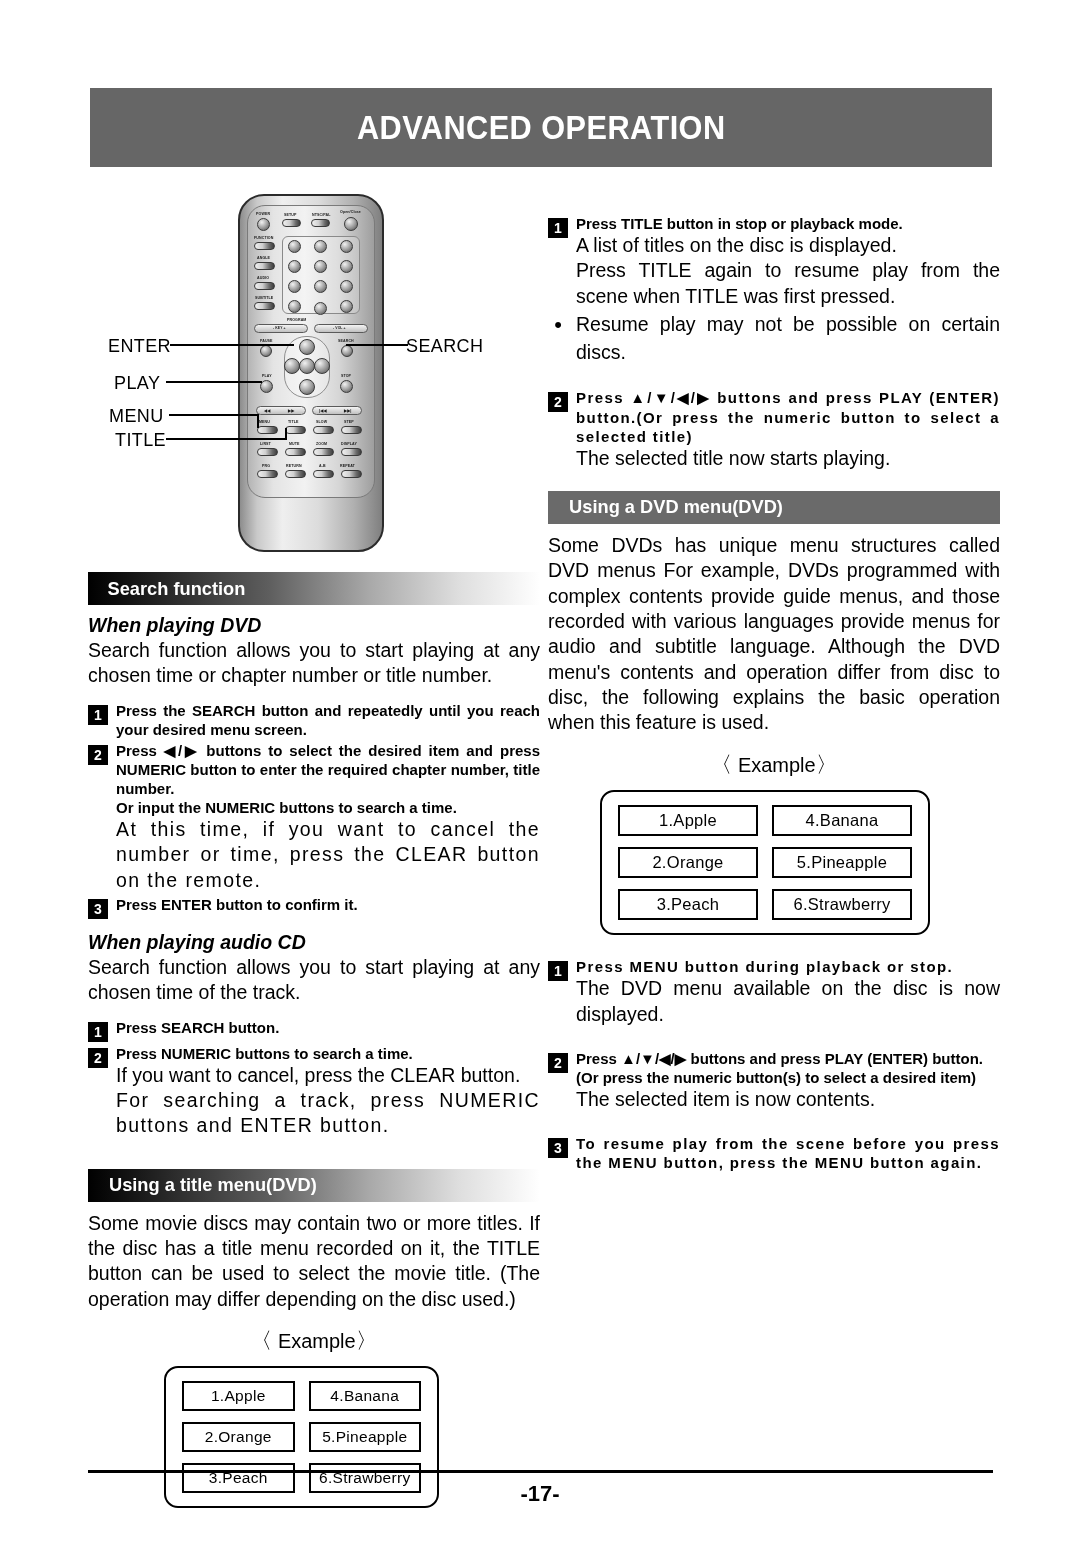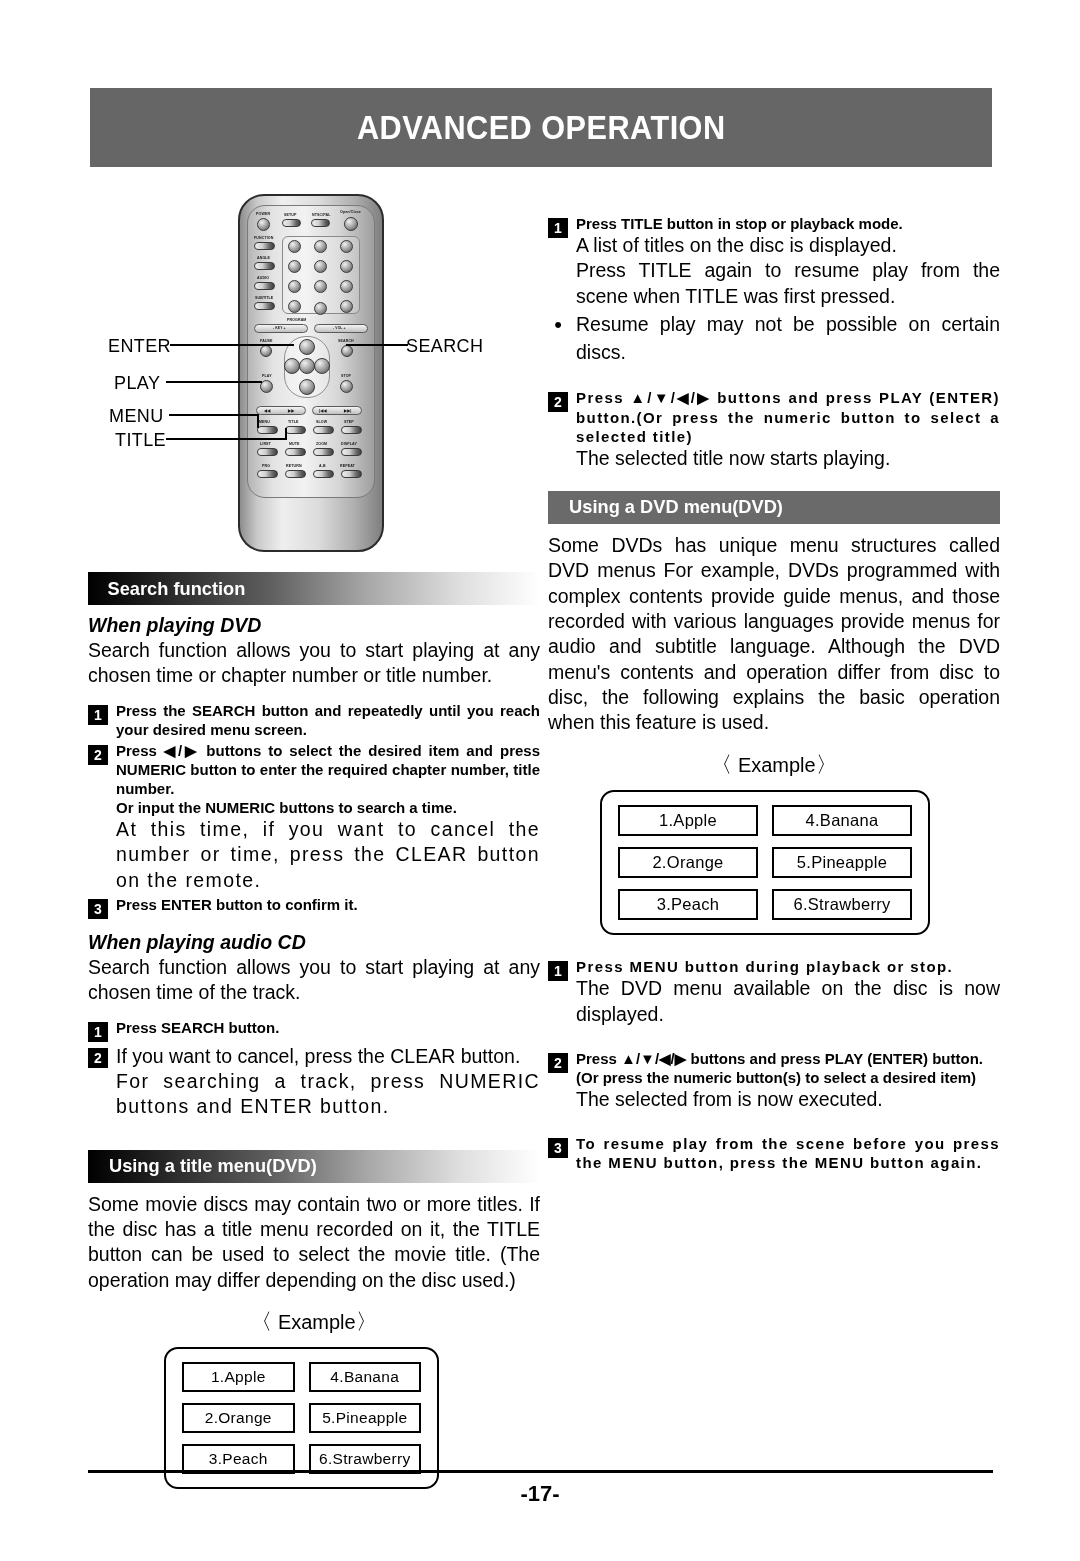--- a/index.html
+++ b/index.html
@@ -412,20 +412,21 @@
   <div class="step">
     <span class="marker">1</span>
     <div class="step-body">
       <p class="st-bold" style="text-align:left;">Press SEARCH button.</p>
     </div>
   </div>
 
   <div class="step">
     <span class="marker">2</span>
     <div class="step-body">
+      <p class="st-bold" style="text-align:left;">Press NUMERIC buttons to search a time.</p>
       <p class="st-norm nj">If you want to cancel, press the CLEAR button.</p>
       <p class="st-norm wide">For searching a track, press NUMERIC buttons and ENTER button.</p>
     </div>
   </div>
 
   <div class="gap-l"></div>
 
   <div class="bar grad">
     <span class="lbl">Using a title menu(DVD)</span>
   </div>
@@ -508,21 +509,21 @@
     </div>
   </div>
 
   <div class="gap-m"></div>
 
   <div class="step">
     <span class="marker">2</span>
     <div class="step-body">
       <p class="st-bold" style="text-align:left;">Press ▲/▼/◀/▶ buttons and press PLAY (ENTER) button.</p>
       <p class="st-bold" style="text-align:left;">(Or press the numeric button(s) to select a desired item)</p>
-      <p class="st-norm nj">The selected from is now executed.</p>
+      <p class="st-norm nj">The selected item is now contents.</p>
     </div>
   </div>
 
   <div class="gap-m"></div>
 
   <div class="step">
     <span class="marker">3</span>
     <div class="step-body">
       <p class="st-bold wide">To resume play from the scene before you press the MENU button, press the MENU button again.</p>
     </div>

